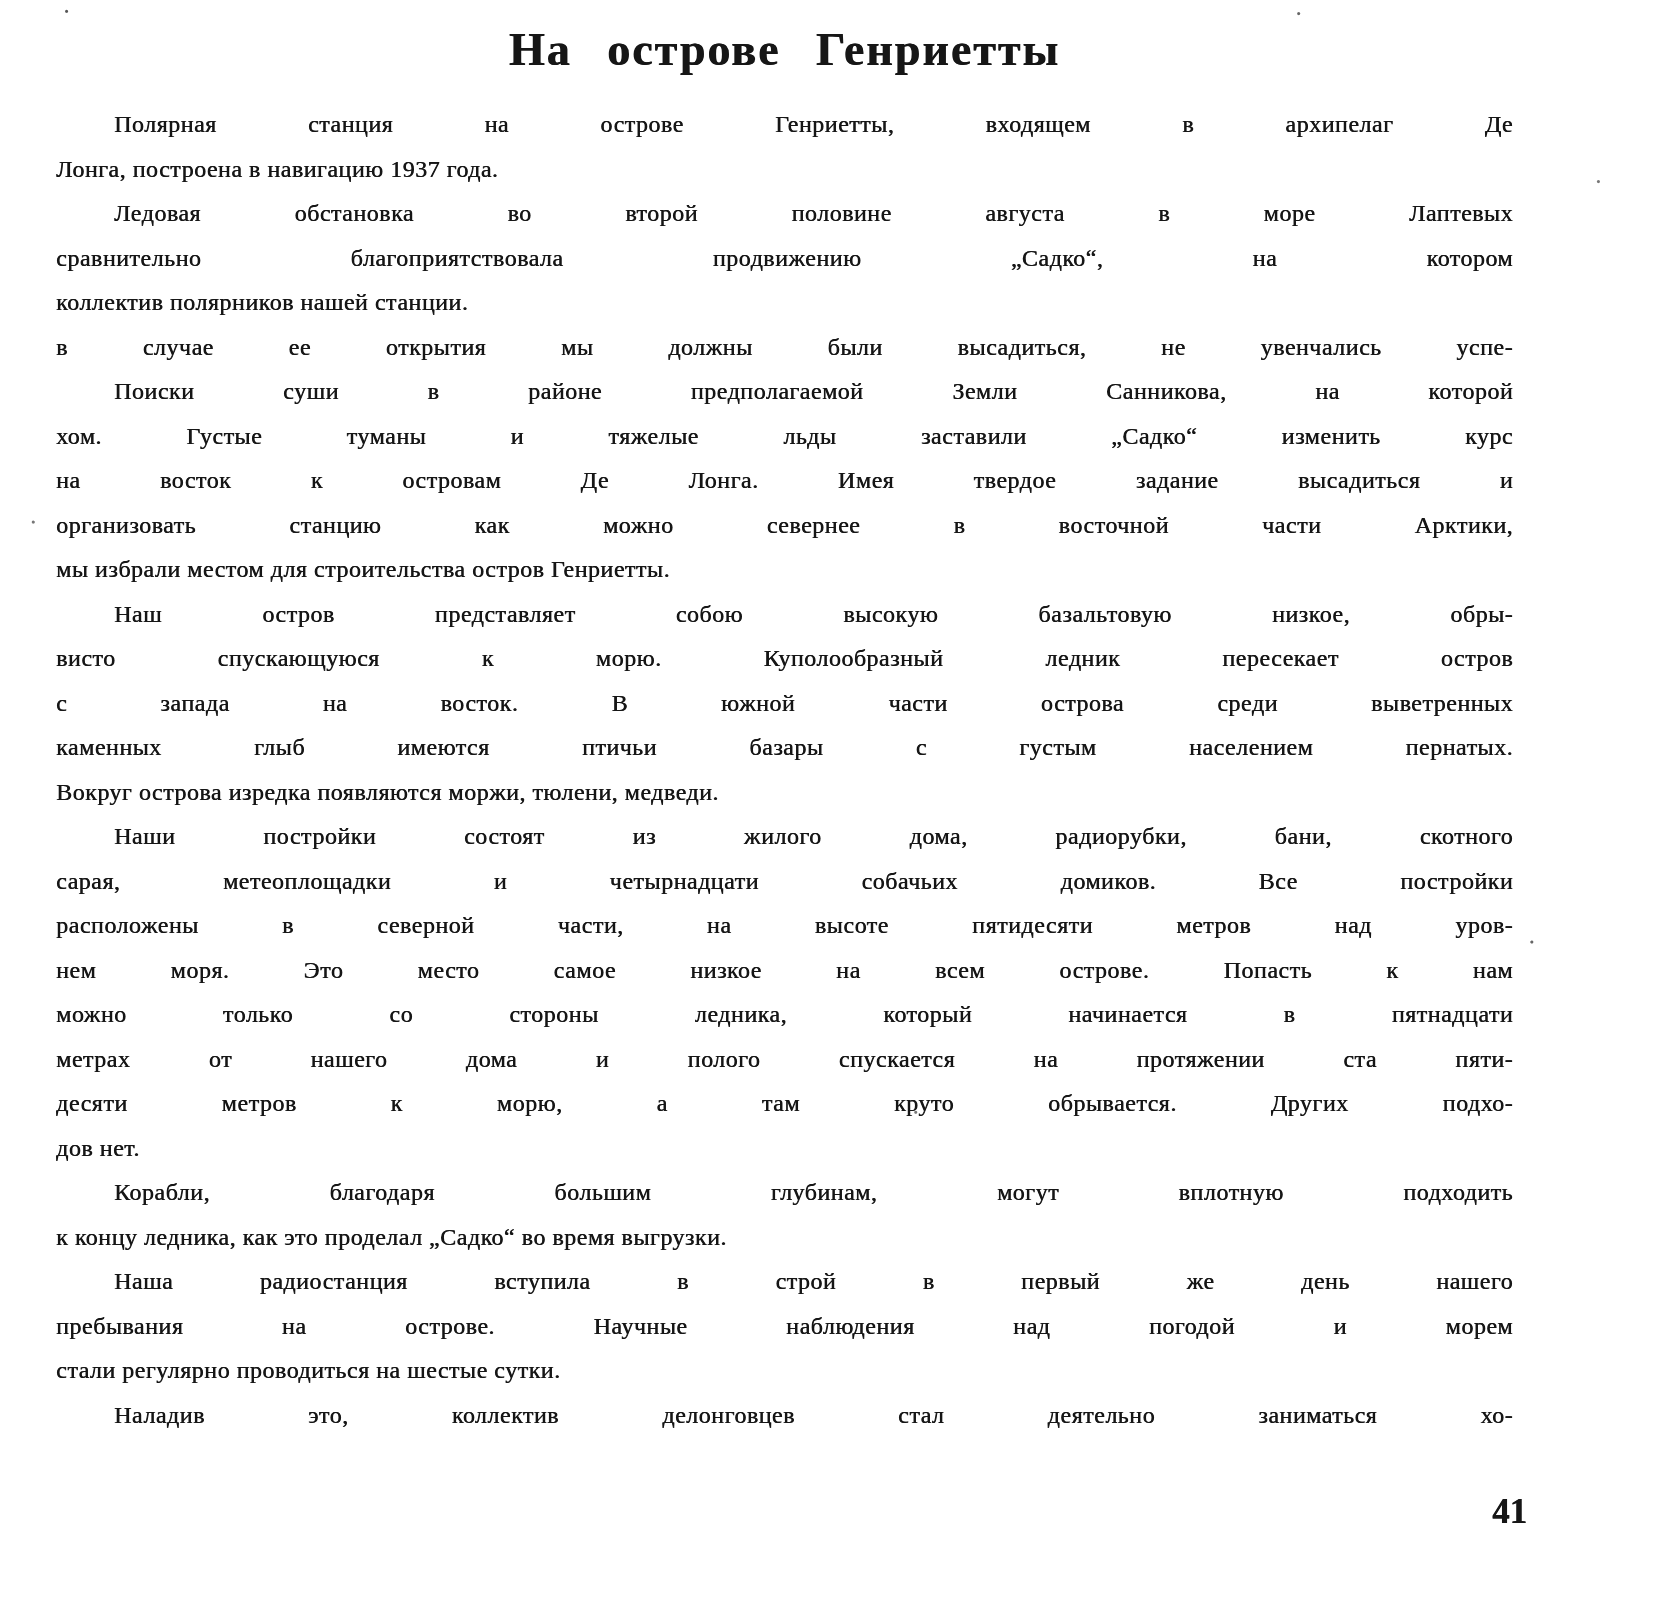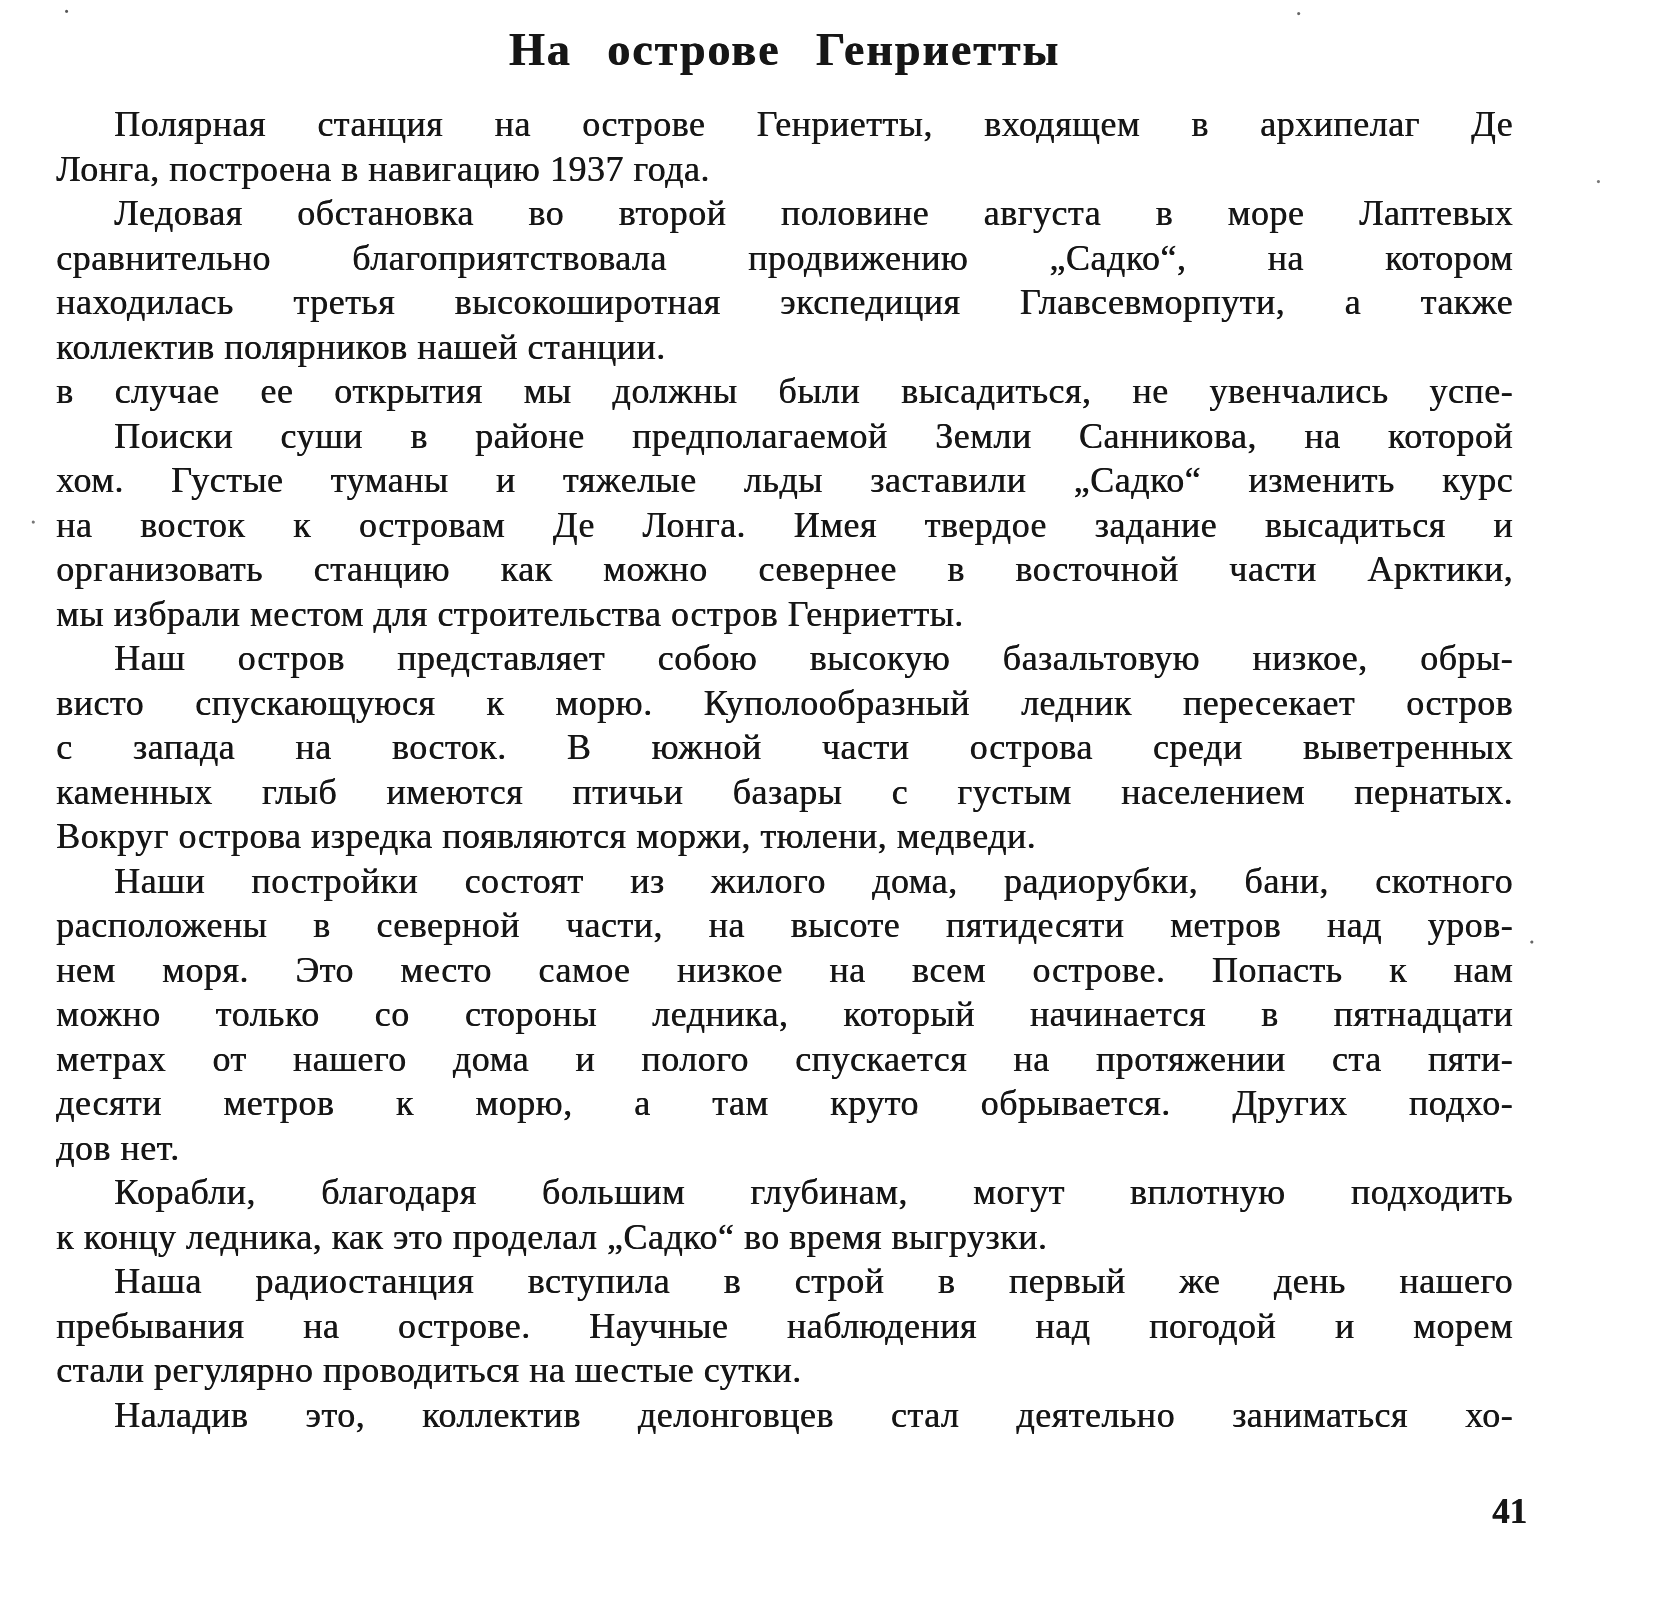--- a/index.html
+++ b/index.html
@@ -34,21 +34,21 @@
     line-height:52px;
     font-weight:bold;
     letter-spacing:2px;
     word-spacing:22px;
     margin:0 0 26px 0;
     text-shadow:0.6px 0 0 currentColor;
   }
   .content{width:1457px;}
   .paragraph{margin:0;}
   .line{
-    font-size:36px;
+    font-size:24px;
     line-height:44.5px;
     letter-spacing:0.5px;
     text-align:justify;
     text-align-last:justify;
     text-justify:inter-word;
     text-shadow:0.5px 0 0 currentColor;
   }
   .line.first{text-indent:58px;}
   .line.last{text-align-last:left;}
   .page-number{
@@ -66,40 +66,40 @@
 <div class="page">
   <h1 class="title">На острове Генриетты</h1>
   <div class="content">
       <div class="paragraph">
         <div class="line first">Полярная станция на острове Генриетты, входящем в архипелаг Де</div>
         <div class="line last">Лонга, построена в навигацию 1937 года.</div>
       </div>
       <div class="paragraph">
         <div class="line first">Ледовая обстановка во второй половине августа в море Лаптевых</div>
         <div class="line">сравнительно благоприятствовала продвижению „Садко“, на котором</div>
-        <div class="line">находилась третья высокоширотная экспедиция Главсевморпути, а также</div>
         <div class="line last">коллектив полярников нашей станции.</div>
       </div>
       <div class="paragraph">
         <div class="line">в случае ее открытия мы должны были высадиться, не увенчались успе-</div>
         <div class="line first">Поиски суши в районе предполагаемой Земли Санникова, на которой</div>
         <div class="line">хом. Густые туманы и тяжелые льды заставили „Садко“ изменить курс</div>
         <div class="line">на восток к островам Де Лонга. Имея твердое задание высадиться и</div>
         <div class="line">организовать станцию как можно севернее в восточной части Арктики,</div>
         <div class="line last">мы избрали местом для строительства остров Генриетты.</div>
       </div>
       <div class="paragraph">
         <div class="line first">Наш остров представляет собою высокую базальтовую низкое, обры-</div>
         <div class="line">висто спускающуюся к морю. Куполообразный ледник пересекает остров</div>
         <div class="line">с запада на восток. В южной части острова среди выветренных</div>
         <div class="line">каменных глыб имеются птичьи базары с густым населением пернатых.</div>
         <div class="line last">Вокруг острова изредка появляются моржи, тюлени, медведи.</div>
       </div>
       <div class="paragraph">
         <div class="line first">Наши постройки состоят из жилого дома, радиорубки, бани, скотного</div>
+        <div class="line">сарая, метеоплощадки и четырнадцати собачьих домиков. Все постройки</div>
         <div class="line">расположены в северной части, на высоте пятидесяти метров над уров-</div>
         <div class="line">нем моря. Это место самое низкое на всем острове. Попасть к нам</div>
         <div class="line">можно только со стороны ледника, который начинается в пятнадцати</div>
         <div class="line">метрах от нашего дома и полого спускается на протяжении ста пяти-</div>
         <div class="line">десяти метров к морю, а там круто обрывается. Других подхо-</div>
         <div class="line last">дов нет.</div>
       </div>
       <div class="paragraph">
         <div class="line first">Корабли, благодаря большим глубинам, могут вплотную подходить</div>
         <div class="line last">к концу ледника, как это проделал „Садко“ во время выгрузки.</div>

